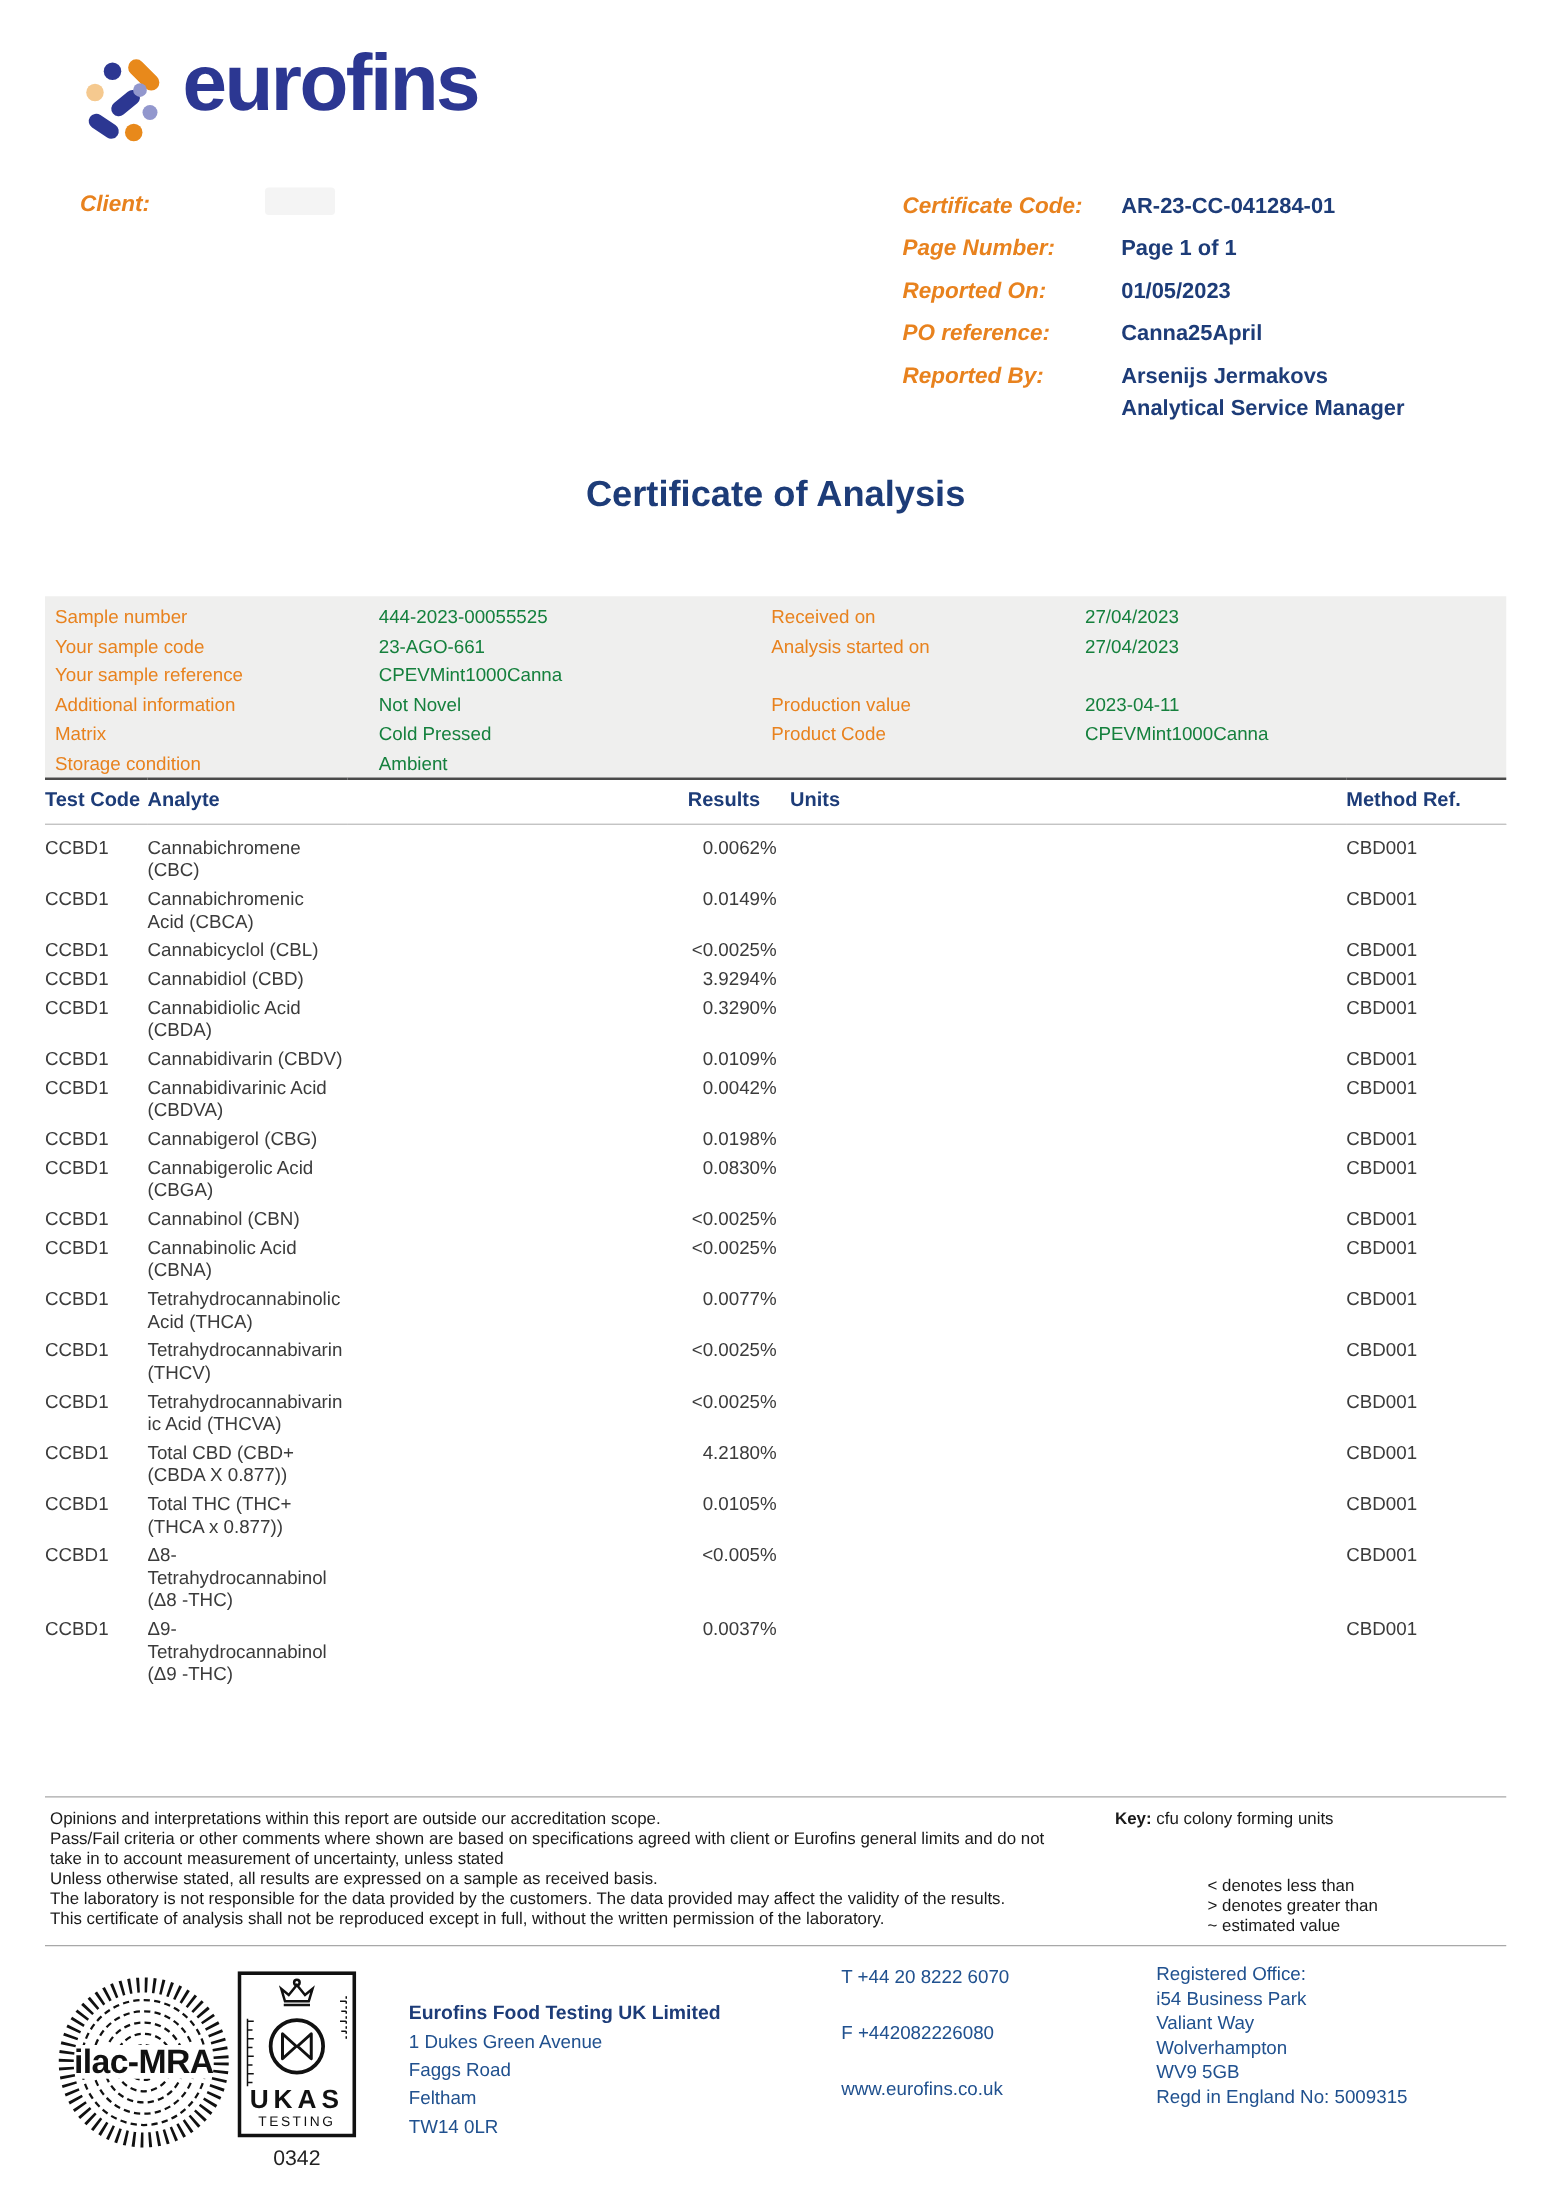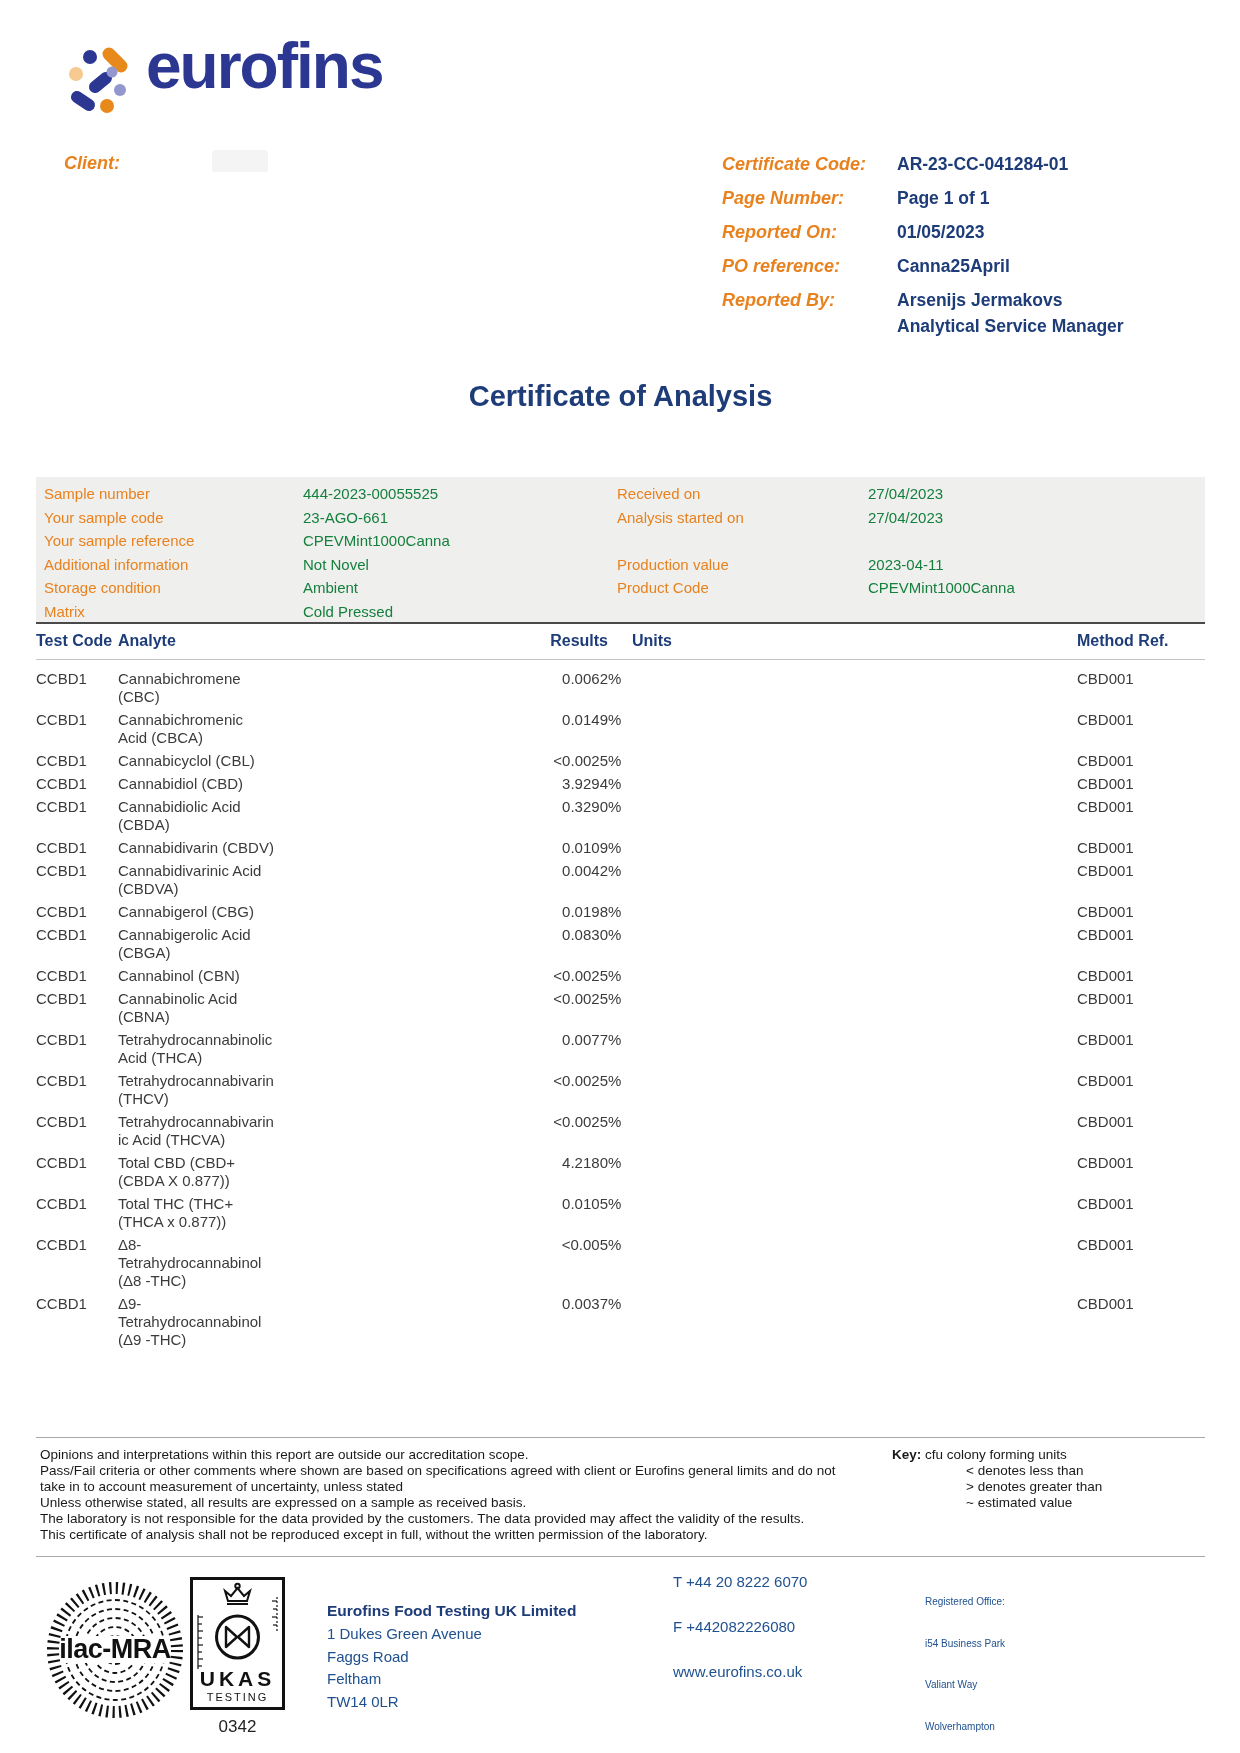--- a/index.html
+++ b/index.html
@@ -55,33 +55,33 @@
   td.analyte .wrapbox{width:156px;overflow-wrap:break-word;}
   td.resultv{text-align:right;}
   td.unitsv{padding-left:24px;}
 
   
   .footer-notes{position:absolute;left:36px;top:1437px;width:1169px;height:118px;
     border-top:1.5px solid #a8a8a8;border-bottom:1.5px solid #a8a8a8;}
   .disclaimers{position:absolute;left:4px;top:9px;font-size:13.5px;color:#1a1a1a;line-height:16px;}
   .key-block{position:absolute;left:856px;top:9px;font-size:13.5px;color:#1a1a1a;line-height:16px;}
   .key-label{font-weight:bold;}
-  .key-entries{margin-left:74px;}
+  .key-entries{margin-left:74px;margin-top:38px;}
 
   
   .ilac{position:absolute;left:45px;top:1580px;}
   .ukas{position:absolute;left:190px;top:1577px;}
   .ukas-number{position:absolute;left:190px;top:1717px;width:95px;text-align:center;font-size:17px;color:#222;}
   .company{position:absolute;left:327px;top:1599px;color:#20518F;}
   .company-name{font-size:15.5px;font-weight:bold;line-height:24px;color:#1D3C78;}
   .company-line{font-size:15px;line-height:22.5px;}
   .contact{position:absolute;left:673px;top:1572px;color:#20518F;}
   .contact-line{font-size:15px;height:45px;line-height:20px;}
   .registered{position:absolute;left:925px;top:1570px;color:#20518F;}
-  .registered-line{font-size:10px;line-height:19.5px;margin-top:22px;}
+  .registered-line{font-size:15px;line-height:19.5px;}
 
   svg text{font-family:"Liberation Sans","DejaVu Sans",sans-serif;}
 </style>
 </head>
 <body>
 
 <div class="page">
 
   <svg class="logo-dots" width="72" height="72" viewBox="0 0 72 72">
     <circle cx="28" cy="13" r="7" fill="#2C3792"></circle>
@@ -107,22 +107,22 @@
     </div>
 
   <h1 class="doc-title">Certificate of Analysis</h1>
 
   <div class="sample-block">
     <div class="sample-col left" id="sample-left">
         <div class="s-row"><span class="s-label">Sample number</span><span class="s-value">444-2023-00055525</span></div>
         <div class="s-row"><span class="s-label">Your sample code</span><span class="s-value">23-AGO-661</span></div>
         <div class="s-row"><span class="s-label">Your sample reference</span><span class="s-value">CPEVMint1000Canna</span></div>
         <div class="s-row"><span class="s-label">Additional information</span><span class="s-value">Not Novel</span></div>
+        <div class="s-row"><span class="s-label">Matrix</span><span class="s-value">Cold Pressed</span></div>
         <div class="s-row"><span class="s-label">Storage condition</span><span class="s-value">Ambient</span></div>
-        <div class="s-row"><span class="s-label">Matrix</span><span class="s-value">Cold Pressed</span></div>
       </div>
     <div class="sample-col right" id="sample-right">
         <div class="s-row"><span class="s-label">Received on</span><span class="s-value">27/04/2023</span></div>
         <div class="s-row"><span class="s-label">Analysis started on</span><span class="s-value">27/04/2023</span></div>
         <div class="s-row"><span class="s-label"></span><span class="s-value"></span></div>
         <div class="s-row"><span class="s-label">Production value</span><span class="s-value">2023-04-11</span></div>
         <div class="s-row"><span class="s-label">Product Code</span><span class="s-value">CPEVMint1000Canna</span></div>
       </div>
   </div>
 

